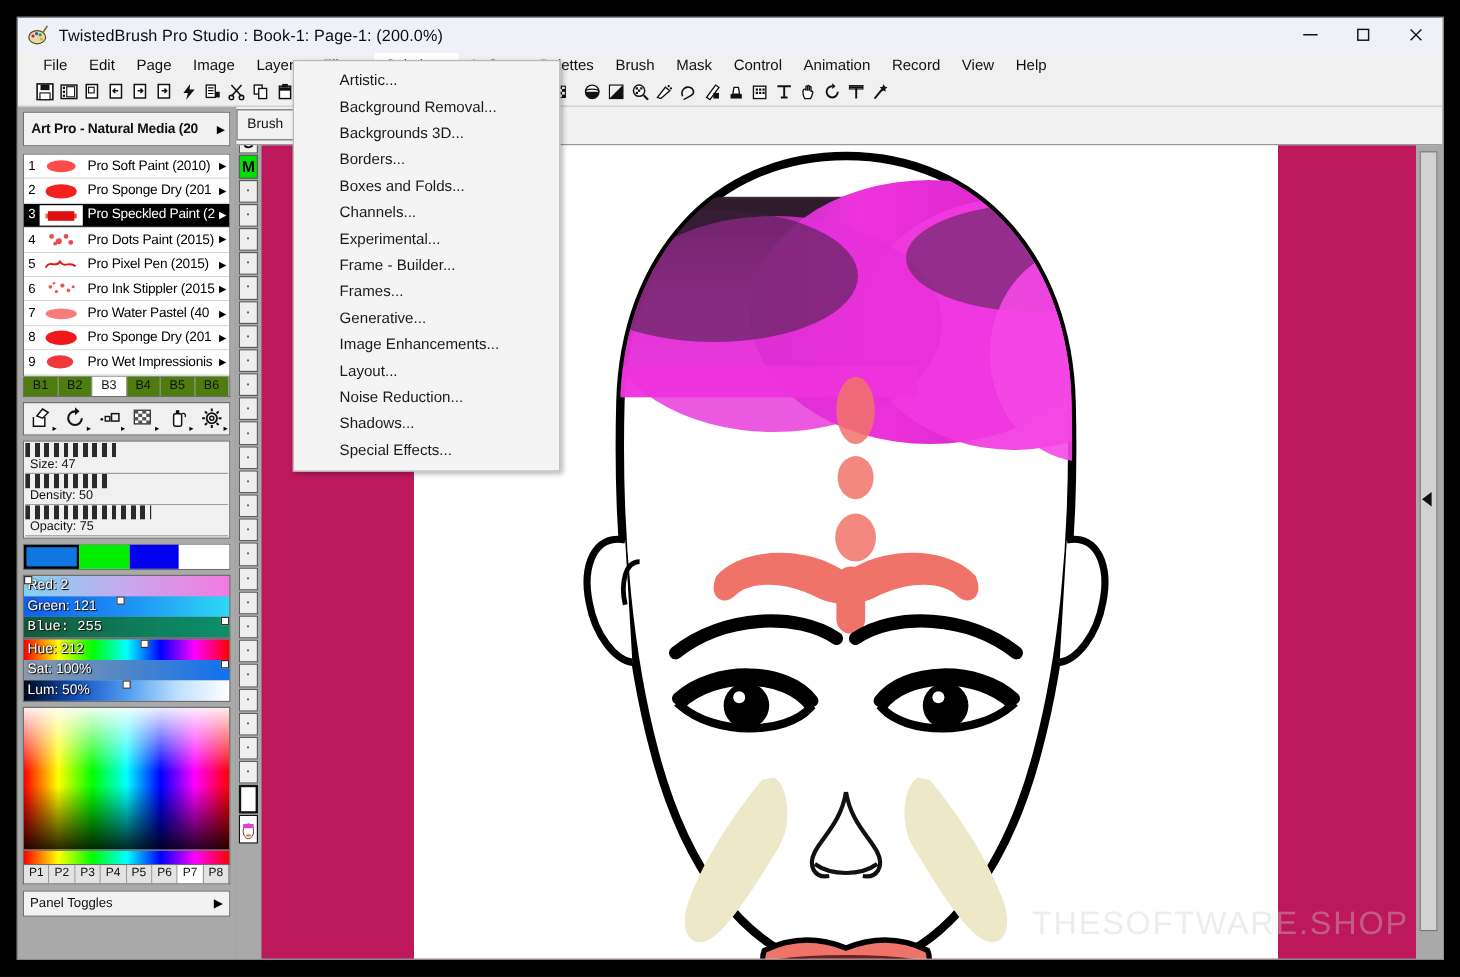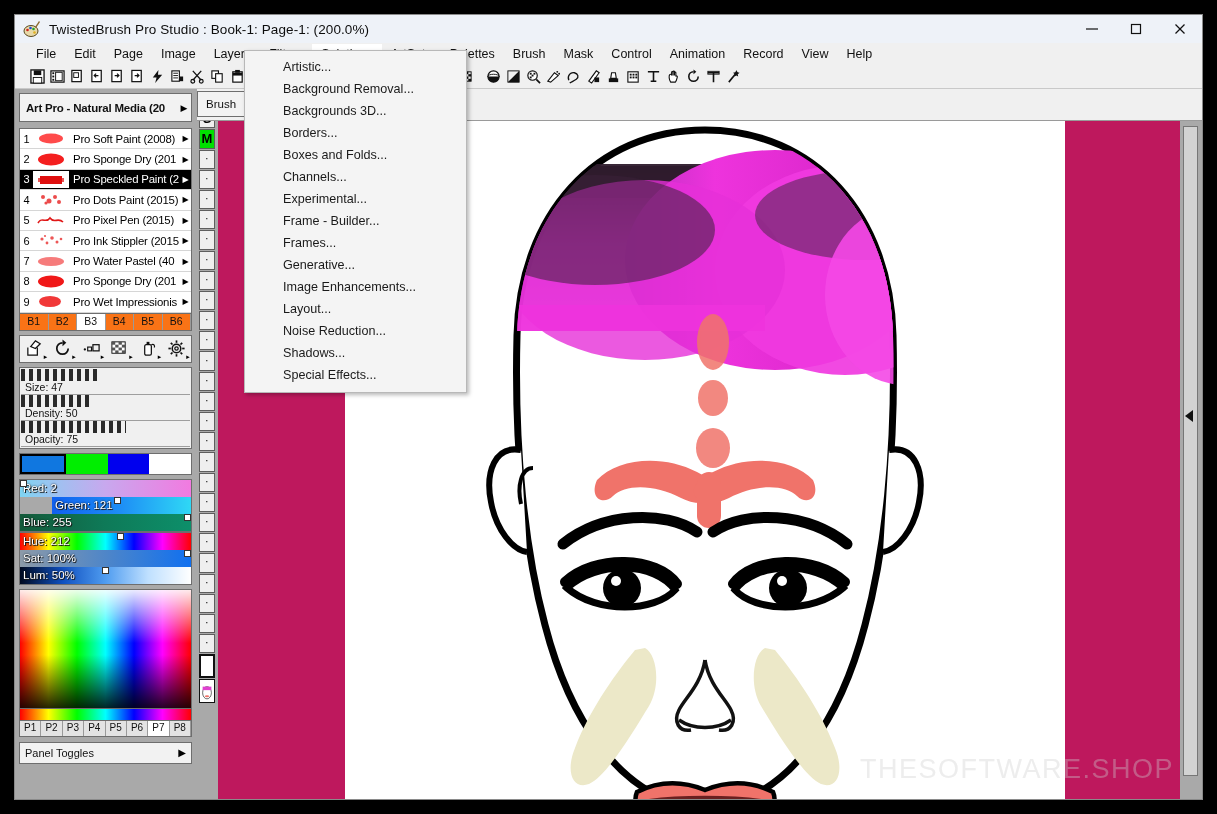--- a/index.html
+++ b/index.html
@@ -55,21 +55,21 @@
   .brow.sel .bnum{color:#fff;}
   .bthumb{width:36px;height:17px;overflow:hidden;position:relative;background:#fff;flex:0 0 auto;}
   .blabel{flex:1;font-size:11.4px;color:#000;white-space:nowrap;overflow:hidden;padding-left:4px;
           letter-spacing:-.2px;}
   .brow.sel .blabel{color:#fff;}
   .barrow{width:11px;font-size:8px;text-align:center;color:#000;}
   .brow.sel .barrow{color:#fff;}
 
   .btabs{display:flex;margin:0 4px;border:1px solid #6e6e6e;border-top:none;background:#d9d9d9;height:17px;
          box-sizing:border-box;}
-  .btab{flex:1;font-size:10.5px;text-align:center;line-height:15px;background:#f97316;
+  .btab{flex:1;font-size:10.5px;text-align:center;line-height:15px;background:#4d7c0f;
         border-right:1px solid #9a9a9a;color:#111;}
   .btab.act{background:#fff;font-weight:normal;}
 
   .iconrow{margin:4px 4px 0 4px;height:28px;background:#f0f0f0;border:1px solid #6e6e6e;
            display:flex;align-items:center;justify-content:space-around;box-sizing:border-box;}
 
   .sliderbox{margin:4px 4px 0 4px;border:1px solid #6e6e6e;background:#f0f0f0;box-sizing:border-box;padding:1px;}
   .sl{height:12px;position:relative;overflow:hidden;background:#f0f0f0;}
   .sl .ticks{position:absolute;left:0;top:0;height:12px;background-image:
       repeating-linear-gradient(to right,#2a2a2a 0px,#2a2a2a 4px,#f0f0f0 4px,#f0f0f0 8px);}
@@ -434,21 +434,21 @@
             <div class="sel-label">Art Pro - Natural Media (20</div>
             <div class="sel-arrow">▶</div>
           </div>
 
           <div class="brushlist" id="brushlist">
               <div class="brow">
                 <div class="bnum">1</div>
                 <div class="bthumb"><svg width="36" height="17" viewBox="0 0 36 17">
                     <ellipse cx="18" cy="8.5" rx="12" ry="5" fill="#ff2b2b" opacity=".85"></ellipse>
                   </svg></div>
-                <div class="blabel">Pro Soft Paint (2008)</div>
+                <div class="blabel">Pro Soft Paint (2010)</div>
                 <div class="barrow">▶</div>
               </div>
               <div class="brow">
                 <div class="bnum">2</div>
                 <div class="bthumb"><svg width="36" height="17" viewBox="0 0 36 17">
                     <ellipse cx="18" cy="8.5" rx="13" ry="6" fill="#f41f1f"></ellipse>
                   </svg></div>
                 <div class="blabel">Pro Sponge Dry (201</div>
                 <div class="barrow">▶</div>
               </div>
@@ -627,25 +627,25 @@
               <div style="background: rgb(0, 0, 238); box-sizing: border-box;"></div>
               <div style="background: rgb(255, 255, 255); box-sizing: border-box;"></div>
             </div>
 
           <div class="colorsliders" id="colorsliders">
               <div style="border-bottom: 2px solid rgb(110, 110, 110);">
                 <div class="csl" style="background: linear-gradient(to right, rgb(127, 212, 242), rgb(200, 168, 238), rgb(242, 122, 224));">
                   <span class="cs-txt">Red: 2</span>
                   <span class="knob" style="left:calc(0% - 0px)"></span>
                 </div>
-                <div class="csl" style="background: linear-gradient(to right, rgb(16, 96, 240), rgb(30, 143, 245), rgb(47, 216, 245)); margin-left: 32px;">
+                <div class="csl" style="background: linear-gradient(to right, rgb(16, 96, 240), rgb(30, 143, 245), rgb(47, 216, 245));">
                   <span class="cs-txt">Green: 121</span>
                   <span class="knob" style="left:calc(47% - 3.29px)"></span>
                 </div>
-                <div class="csl" style="background: linear-gradient(to right, rgb(20, 90, 58), rgb(14, 122, 88), rgb(13, 143, 106));">
+                <div class="csl" style="background: linear-gradient(to right, rgb(20, 90, 58), rgb(14, 122, 88), rgb(13, 143, 106)); font-family: Liberation Mono, monospace;">
                   <span class="cs-txt">Blue: 255</span>
                   <span class="knob" style="left:calc(100% - 7px)"></span>
                 </div>
               </div>
               <div>
                 <div class="csl" style="background: linear-gradient(to right, rgb(255, 0, 0), rgb(255, 255, 0), rgb(0, 255, 0), rgb(0, 255, 255), rgb(0, 0, 255), rgb(255, 0, 255), rgb(255, 0, 0));">
                   <span class="cs-txt">Hue: 212</span>
                   <span class="knob" style="left:calc(59% - 4.13px)"></span>
                 </div>
                 <div class="csl" style="background: linear-gradient(to right, rgb(140, 154, 168), rgb(79, 134, 200), rgb(16, 112, 240));">

